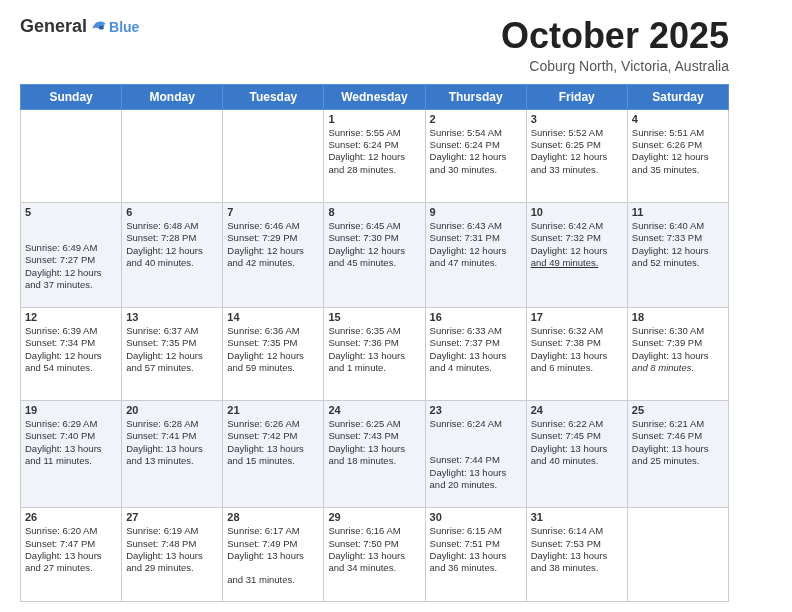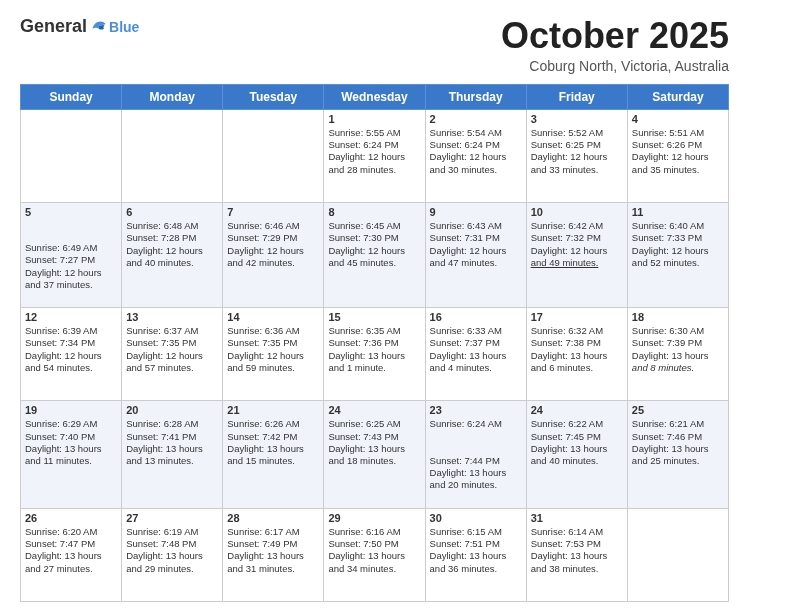--- a/index.html
+++ b/index.html
@@ -332,21 +332,21 @@
             <div style="line-height: 1.3;">Sunrise: 6:19 AM</div>
             <div style="line-height: 1.3;">Sunset: 7:48 PM</div>
             <div style="line-height: 1.3;">Daylight: 13 hours</div>
             <div style="line-height: 1.3;">and 29 minutes.</div>
           </td>
           <td>
             <span class="day-number">28</span>
             <div style="line-height: 1.3;">Sunrise: 6:17 AM</div>
             <div style="line-height: 1.3;">Sunset: 7:49 PM</div>
             <div style="line-height: 1.3;">Daylight: 13 hours</div>
-            <div style="line-height: 1.3;">and 31 minutes.</div>
+            <div style="line-height: 1.3; margin-top: 12px;">and 31 minutes.</div>
           </td>
           <td>
             <span class="day-number">29</span>
             <div style="line-height: 1.3;">Sunrise: 6:16 AM</div>
             <div style="line-height: 1.3;">Sunset: 7:50 PM</div>
             <div style="line-height: 1.3;">Daylight: 13 hours</div>
             <div style="line-height: 1.3;">and 34 minutes.</div>
           </td>
           <td>
             <span class="day-number">30</span>

